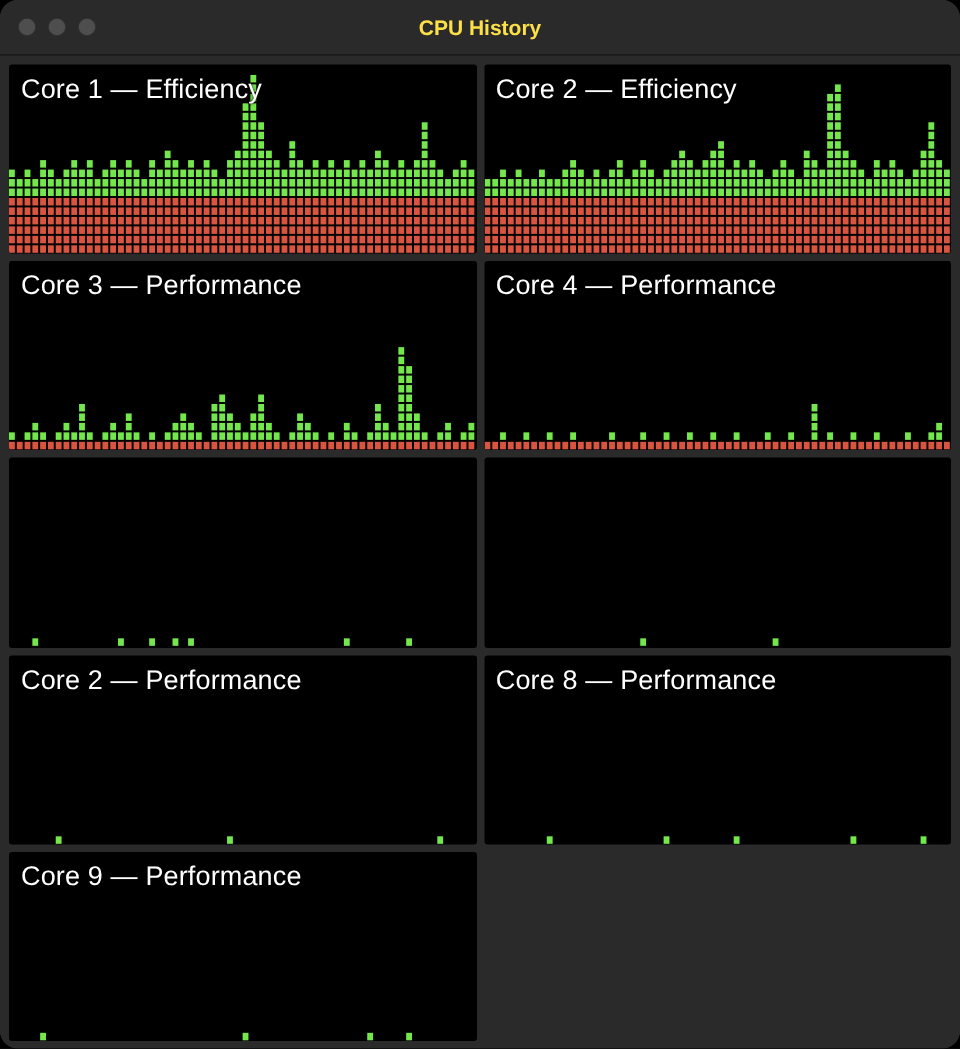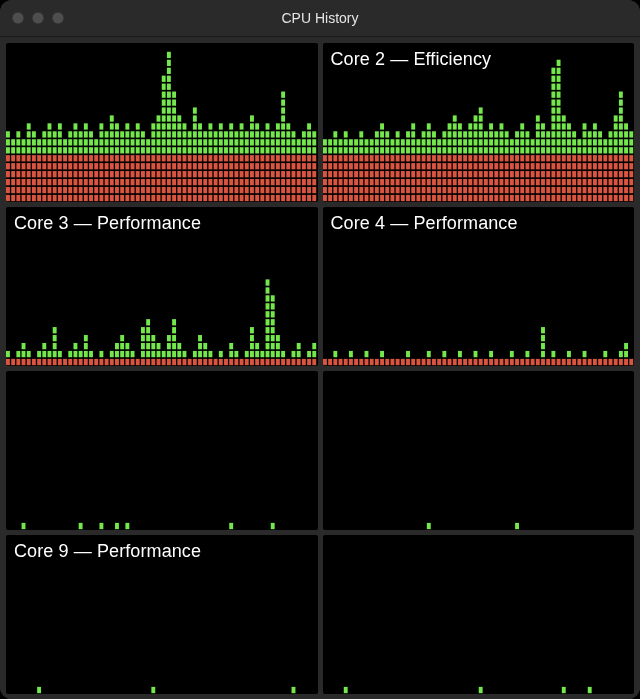--- a/index.html
+++ b/index.html
@@ -37,23 +37,23 @@
     gap: 8px;
   }
   .tl-dot {
     width: 12px;
     height: 12px;
     border-radius: 50%;
     background: #4e4e4e;
     box-shadow: 0 0 0 0.5px rgba(0,0,0,0.4) inset;
   }
   .titlebar-title {
-    color: #e5e5e5;
+    color: #fde047;
     font-size: 14px;
-    font-weight: 400;
+    font-weight: 700;
   }
   .grid {
     display: grid;
     grid-template-columns: 1fr 1fr;
     gap: 5px;
     padding: 6px;
     height: calc(699px - 36px);
     box-sizing: border-box;
     background: #2a2a2a;
   }
@@ -89,20 +89,21 @@
   <div class="titlebar">
     <div class="traffic-lights">
       <div class="tl-dot"></div>
       <div class="tl-dot"></div>
       <div class="tl-dot"></div>
     </div>
     <div class="titlebar-title">CPU History</div>
   </div>
   <div class="grid" id="grid">
       <div class="panel">
+        <div class="panel-label">Core 1 — Efficiency</div>
         <svg class="bars" viewBox="0 0 288 96" preserveAspectRatio="none">
           <rect x="0.00" y="91.70" width="3.60" height="3.80" fill="#d95540"></rect>
           <rect x="0.00" y="86.90" width="3.60" height="3.80" fill="#d95540"></rect>
           <rect x="0.00" y="82.10" width="3.60" height="3.80" fill="#d95540"></rect>
           <rect x="0.00" y="77.30" width="3.60" height="3.80" fill="#d95540"></rect>
           <rect x="0.00" y="72.50" width="3.60" height="3.80" fill="#d95540"></rect>
           <rect x="0.00" y="67.70" width="3.60" height="3.80" fill="#d95540"></rect>
           <rect x="0.00" y="62.90" width="3.60" height="3.80" fill="#74e74c"></rect>
           <rect x="0.00" y="58.10" width="3.60" height="3.80" fill="#74e74c"></rect>
           <rect x="0.00" y="53.30" width="3.60" height="3.80" fill="#74e74c"></rect>
@@ -1539,28 +1540,39 @@
           <rect x="244.80" y="91.70" width="3.60" height="3.80" fill="#74e74c"></rect>
         </svg>
       </div>
       <div class="panel">
         <svg class="bars" viewBox="0 0 288 96" preserveAspectRatio="none">
           <rect x="96.00" y="91.70" width="3.60" height="3.80" fill="#74e74c"></rect>
           <rect x="177.60" y="91.70" width="3.60" height="3.80" fill="#74e74c"></rect>
         </svg>
       </div>
       <div class="panel">
-        <div class="panel-label">Core 9 — Performance</div>
+        <div class="panel-label">Core 2 — Performance</div>
         <svg class="bars" viewBox="0 0 288 96" preserveAspectRatio="none">
           <rect x="28.80" y="91.70" width="3.60" height="3.80" fill="#74e74c"></rect>
           <rect x="134.40" y="91.70" width="3.60" height="3.80" fill="#74e74c"></rect>
           <rect x="264.00" y="91.70" width="3.60" height="3.80" fill="#74e74c"></rect>
         </svg>
       </div>
       <div class="panel">
+        <div class="panel-label">Core 8 — Performance</div>
+        <svg class="bars" viewBox="0 0 288 96" preserveAspectRatio="none">
+          <rect x="38.40" y="91.70" width="3.60" height="3.80" fill="#74e74c"></rect>
+          <rect x="110.40" y="91.70" width="3.60" height="3.80" fill="#74e74c"></rect>
+          <rect x="153.60" y="91.70" width="3.60" height="3.80" fill="#74e74c"></rect>
+          <rect x="225.60" y="91.70" width="3.60" height="3.80" fill="#74e74c"></rect>
+          <rect x="268.80" y="91.70" width="3.60" height="3.80" fill="#74e74c"></rect>
+        </svg>
+      </div>
+      <div class="panel">
+        <div class="panel-label">Core 9 — Performance</div>
         <svg class="bars" viewBox="0 0 288 96" preserveAspectRatio="none">
           <rect x="19.20" y="91.70" width="3.60" height="3.80" fill="#74e74c"></rect>
           <rect x="144.00" y="91.70" width="3.60" height="3.80" fill="#74e74c"></rect>
           <rect x="220.80" y="91.70" width="3.60" height="3.80" fill="#74e74c"></rect>
           <rect x="244.80" y="91.70" width="3.60" height="3.80" fill="#74e74c"></rect>
         </svg>
       </div>
     </div>
 </div>
 

